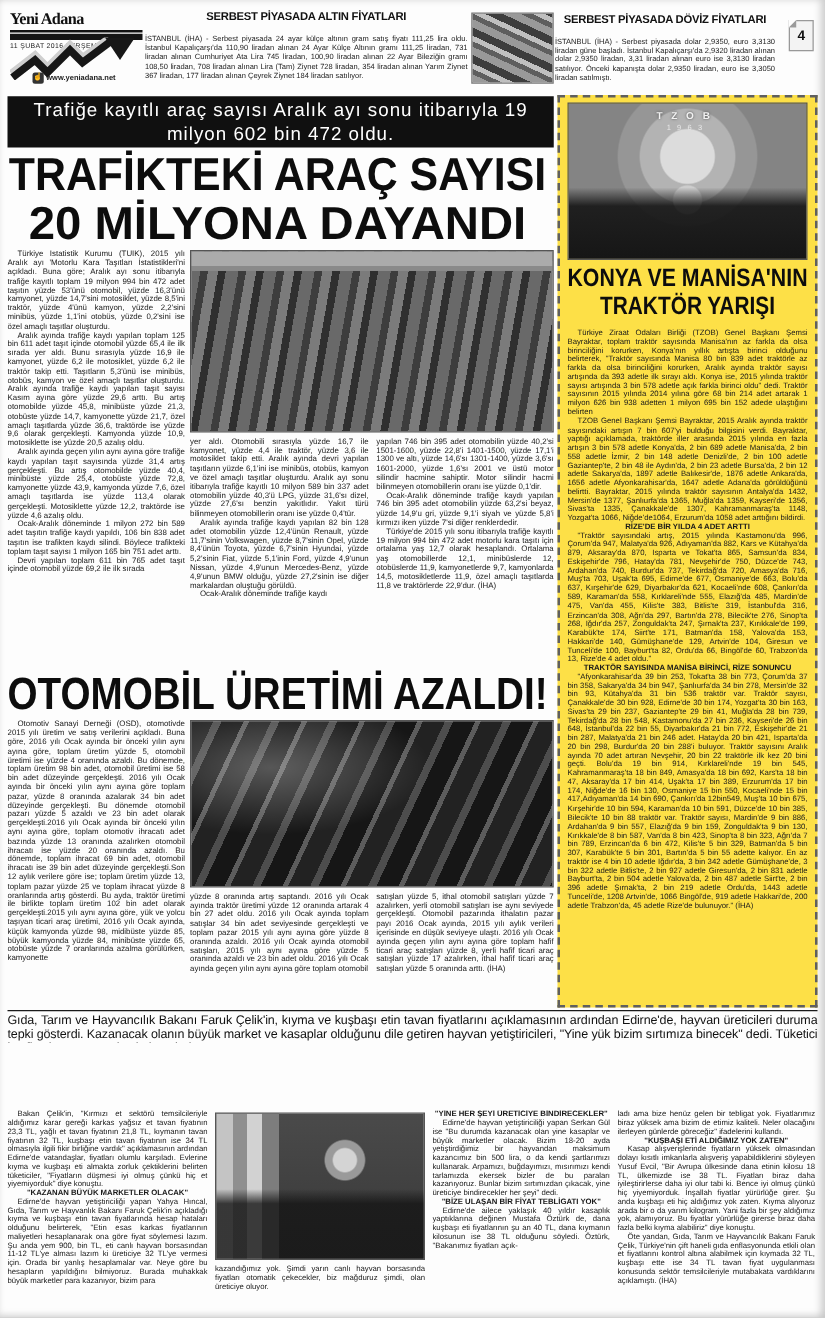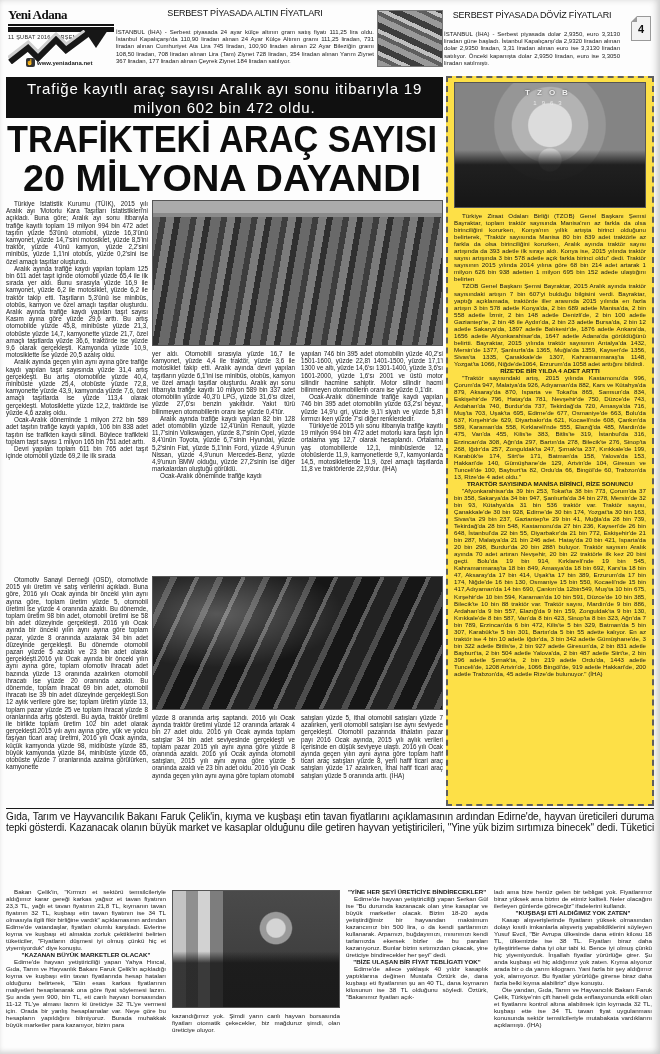--- a/index.html
+++ b/index.html
@@ -12,21 +12,21 @@
         letter-spacing:-0.5px;border-bottom:2px solid #111;line-height:18px;}
   .masthead-bar{height:5px;background:#141414;margin-top:1px;}
   .masthead-date{font-size:5.5px;margin-top:2px;letter-spacing:.3px;color:#222;}
   .growth-arrow{position:absolute;left:0;top:24px;}
   .website{position:absolute;left:18px;top:52px;display:flex;align-items:center;gap:2px;
         font-size:6px;font-weight:700;color:#222;}
   .hand{display:inline-flex;align-items:center;justify-content:center;width:9px;height:9px;
         background:#333;color:#fff;border-radius:2px;font-size:6px;line-height:9px;}
   .gold-box{position:absolute;left:116px;top:8px;width:258px;height:60px;}
   .forex-box{position:absolute;left:444px;top:10px;width:176px;height:56px;}
-  .price-title{font-size:9px;font-weight:400;text-align:center;letter-spacing:-0.2px;margin-bottom:11px;}
+  .price-title{font-size:9px;font-weight:700;text-align:center;letter-spacing:-0.2px;margin-bottom:11px;}
   .price-body{font-size:6px;line-height:7.2px;text-align:justify;color:#222;}
   .gold-photo{position:absolute;left:377px;top:10px;width:64px;height:55px;border:1px solid #777;
         background:repeating-linear-gradient(25deg,#999 0 6px,#5e5e5e 6px 10px,#bfbfbf 10px 14px,#3d3d3d 14px 20px);}
   .page-corner{position:absolute;left:631px;top:16px;width:18px;height:23px;background:#f3f3f3;
         border:1px solid #999;display:flex;align-items:center;justify-content:center;
         font-size:11px;font-weight:700;}
   .page-corner::before{content:"";position:absolute;left:-1px;top:-1px;width:0;height:0;
         border-top:6px solid #fdfdfd;border-right:6px solid #9a9a9a;}
   
   .kicker1{position:absolute;left:6px;top:77px;width:437px;height:41px;background:#101010;color:#fff;
@@ -150,39 +150,50 @@
     <p>Ocak-Aralık döneminde trafiğe kaydı</p>
   </div>
 
   <div class="col a1c3">
     <p class="noindent">yapılan 746 bin 395 adet otomobilin yüzde 40,2'si 1501-1600, yüzde 22,8'i 1401-1500, yüzde 17,1'i 1300 ve altı, yüzde 14,6'sı 1301-1400, yüzde 3,6'sı 1601-2000, yüzde 1,6'sı 2001 ve üstü motor silindir hacmine sahiptir. Motor silindir hacmi bilinmeyen otomobillerin oranı ise yüzde 0,1'dir.</p>
     <p>Ocak-Aralık döneminde trafiğe kaydı yapılan 746 bin 395 adet otomobilin yüzde 63,2'si beyaz, yüzde 14,9'u gri, yüzde 9,1'i siyah ve yüzde 5,8'i kırmızı iken yüzde 7'si diğer renklerdedir.</p>
     <p>Türkiye'de 2015 yılı sonu itibarıyla trafiğe kayıtlı 19 milyon 994 bin 472 adet motorlu kara taşıtı için ortalama yaş 12,7 olarak hesaplandı. Ortalama yaş otomobillerde 12,1, minibüslerde 12, otobüslerde 11,9, kamyonetlerde 9,7, kamyonlarda 14,5, motosikletlerde 11,9, özel amaçlı taşıtlarda 11,8 ve traktörlerde 22,9'dur. (İHA)</p>
   </div>
 
 
+  <div class="headline2">
+    <svg class="headline-svg" width="445" height="38" viewBox="0 0 445 38">
+      <text x="222" y="32" font-size="36" text-anchor="middle" textLength="432" lengthAdjust="spacingAndGlyphs">OTOMOBİL ÜRETİMİ AZALDI!</text>
+    </svg>
+  </div>
 
   <div class="col a2c1">
     <p>Otomotiv Sanayi Derneği (OSD), otomotivde 2015 yılı üretim ve satış verilerini açıkladı. Buna göre, 2016 yılı Ocak ayında bir önceki yılın aynı ayına göre, toplam üretim yüzde 5, otomobil üretimi ise yüzde 4 oranında azaldı. Bu dönemde, toplam üretim 98 bin adet, otomobil üretimi ise 58 bin adet düzeyinde gerçekleşti. 2016 yılı Ocak ayında bir önceki yılın aynı ayına göre toplam pazar, yüzde 8 oranında azalarak 34 bin adet düzeyinde gerçekleşti. Bu dönemde otomobil pazarı yüzde 5 azaldı ve 23 bin adet olarak gerçekleşti.2016 yılı Ocak ayında bir önceki yılın aynı ayına göre, toplam otomotiv ihracatı adet bazında yüzde 13 oranında azalırken otomobil ihracatı ise yüzde 20 oranında azaldı. Bu dönemde, toplam ihracat 69 bin adet, otomobil ihracatı ise 39 bin adet düzeyinde gerçekleşti.Son 12 aylık verilere göre ise; toplam üretim yüzde 13, toplam pazar yüzde 25 ve toplam ihracat yüzde 8 oranlarında artış gösterdi. Bu ayda, traktör üretimi ile birlikte toplam üretim 102 bin adet olarak gerçekleşti.2015 yılı aynı ayına göre, yük ve yolcu taşıyan ticari araç üretimi, 2016 yılı Ocak ayında, küçük kamyonda yüzde 98, midibüste yüzde 85, büyük kamyonda yüzde 84, minibüste yüzde 65, otobüste yüzde 7 oranlarında azalma görülürken, kamyonette</p>
   </div>
 
   <div class="photo cars"></div>
 
   <div class="col a2c2">
     <p class="noindent">yüzde 8 oranında artış saptandı. 2016 yılı Ocak ayında traktör üretimi yüzde 12 oranında artarak 4 bin 27 adet oldu. 2016 yılı Ocak ayında toplam satışlar 34 bin adet seviyesinde gerçekleşti ve toplam pazar 2015 yılı aynı ayına göre yüzde 8 oranında azaldı. 2016 yılı Ocak ayında otomobil satışları, 2015 yılı aynı ayına göre yüzde 5 oranında azaldı ve 23 bin adet oldu. 2016 yılı Ocak ayında geçen yılın aynı ayına göre toplam otomobil</p>
   </div>
 
   <div class="col a2c3">
     <p class="noindent">satışları yüzde 5, ithal otomobil satışları yüzde 7 azalırken, yerli otomobil satışları ise aynı seviyede gerçekleşti. Otomobil pazarında ithalatın pazar payı 2016 Ocak ayında, 2015 yılı aylık verileri içerisinde en düşük seviyeye ulaştı. 2016 yılı Ocak ayında geçen yılın aynı ayına göre toplam hafif ticari araç satışları yüzde 8, yerli hafif ticari araç satışları yüzde 17 azalırken, ithal hafif ticari araç satışları yüzde 5 oranında arttı. (İHA)</p>
   </div>
 
   <div class="tractor-box">
     <div class="tzob">
       <span class="emblem-text">TZOB</span>
       <span class="emblem-year">1963</span>
+    </div>
+    <div class="headline-tractor">
+      <svg class="headline-svg" width="200" height="46" viewBox="0 0 200 46">
+        <text x="100" y="19" font-size="20" text-anchor="middle" textLength="192" lengthAdjust="spacingAndGlyphs">KONYA VE MANİSA'NIN</text>
+        <text x="100" y="41" font-size="20" text-anchor="middle" textLength="140" lengthAdjust="spacingAndGlyphs">TRAKTÖR YARIŞI</text>
+      </svg>
     </div>
     <div class="tcol">
       <p>Türkiye Ziraat Odaları Birliği (TZOB) Genel Başkanı Şemsi Bayraktar, toplam traktör sayısında Manisa'nın az farkla da olsa birinciliğini korurken, Konya'nın yıllık artışta birinci olduğunu belirterek, "Traktör sayısında Manisa 80 bin 839 adet traktörle az farkla da olsa birinciliğini korurken, Aralık ayında traktör sayısı artışında da 393 adetle ilk sırayı aldı. Konya ise, 2015 yılında traktör sayısı artışında 3 bin 578 adetle açık farkla birinci oldu" dedi. Traktör sayısının 2015 yılında 2014 yılına göre 68 bin 214 adet artarak 1 milyon 626 bin 938 adetten 1 milyon 695 bin 152 adede ulaştığını belirten</p>
       <p>TZOB Genel Başkanı Şemsi Bayraktar, 2015 Aralık ayında traktör sayısındaki artışın 7 bin 607'yi bulduğu bilgisini verdi. Bayraktar, yaptığı açıklamada, traktörde iller arasında 2015 yılında en fazla artışın 3 bin 578 adetle Konya'da, 2 bin 689 adetle Manisa'da, 2 bin 558 adetle İzmir, 2 bin 148 adetle Denizli'de, 2 bin 100 adetle Gaziantep'te, 2 bin 48 ile Aydın'da, 2 bin 23 adetle Bursa'da, 2 bin 12 adetle Sakarya'da, 1897 adetle Balıkesir'de, 1876 adetle Ankara'da, 1656 adetle Afyonkarahisar'da, 1647 adetle Adana'da görüldüğünü belirtti. Bayraktar, 2015 yılında traktör sayısının Antalya'da 1432, Mersin'de 1377, Şanlıurfa'da 1365, Muğla'da 1359, Kayseri'de 1356, Sivas'ta 1335, Çanakkale'de 1307, Kahramanmaraş'ta 1148, Yozgat'ta 1066, Niğde'de1064, Erzurum'da 1058 adet arttığını bildirdi.</p>
       <p class="subhead">RİZE'DE BİR YILDA 4 ADET ARTTI</p>
       <p>"Traktör sayısındaki artış, 2015 yılında Kastamonu'da 996, Çorum'da 947, Malatya'da 926, Adıyaman'da 882, Kars ve Kütahya'da 879, Aksaray'da 870, Isparta ve Tokat'ta 865, Samsun'da 834, Eskişehir'de 796, Hatay'da 781, Nevşehir'de 750, Düzce'de 743, Ardahan'da 740, Burdur'da 737, Tekirdağ'da 720, Amasya'da 716, Muş'ta 703, Uşak'ta 695, Edirne'de 677, Osmaniye'de 663, Bolu'da 637, Kırşehir'de 629, Diyarbakır'da 621, Kocaeli'nde 608, Çankırı'da 589, Karaman'da 558, Kırklareli'nde 555, Elazığ'da 485, Mardin'de 475, Van'da 455, Kilis'te 383, Bitlis'te 319, İstanbul'da 316, Erzincan'da 308, Ağrı'da 297, Bartın'da 278, Bilecik'te 276, Sinop'ta 268, Iğdır'da 257, Zonguldak'ta 247, Şırnak'ta 237, Kırıkkale'de 199, Karabük'te 174, Siirt'te 171, Batman'da 158, Yalova'da 153, Hakkari'de 140, Gümüşhane'de 129, Artvin'de 104, Giresun ve Tunceli'de 100, Bayburt'ta 82, Ordu'da 66, Bingöl'de 60, Trabzon'da 13, Rize'de 4 adet oldu."</p>
       <p class="subhead">TRAKTÖR SAYISINDA MANİSA BİRİNCİ, RİZE SONUNCU</p>
       <p>"Afyonkarahisar'da 39 bin 253, Tokat'ta 38 bin 773, Çorum'da 37 bin 358, Sakarya'da 34 bin 947, Şanlıurfa'da 34 bin 278, Mersin'de 32 bin 93, Kütahya'da 31 bin 536 traktör var. Traktör sayısı, Çanakkale'de 30 bin 928, Edirne'de 30 bin 174, Yozgat'ta 30 bin 163, Sivas'ta 29 bin 237, Gaziantep'te 29 bin 41, Muğla'da 28 bin 739, Tekirdağ'da 28 bin 548, Kastamonu'da 27 bin 236, Kayseri'de 26 bin 648, İstanbul'da 22 bin 55, Diyarbakır'da 21 bin 772, Eskişehir'de 21 bin 287, Malatya'da 21 bin 246 adet. Hatay'da 20 bin 421, Isparta'da 20 bin 298, Burdur'da 20 bin 288'i buluyor. Traktör sayısını Aralık ayında 70 adet artıran Nevşehir, 20 bin 22 traktörle ilk kez 20 bini geçti. Bolu'da 19 bin 914, Kırklareli'nde 19 bin 545, Kahramanmaraş'ta 18 bin 849, Amasya'da 18 bin 692, Kars'ta 18 bin 47, Aksaray'da 17 bin 414, Uşak'ta 17 bin 389, Erzurum'da 17 bin 174, Niğde'de 16 bin 130, Osmaniye 15 bin 550, Kocaeli'nde 15 bin 417,Adıyaman'da 14 bin 690, Çankırı'da 12bin549, Muş'ta 10 bin 675, Kırşehir'de 10 bin 594, Karaman'da 10 bin 591, Düzce'de 10 bin 385, Bilecik'te 10 bin 88 traktör var. Traktör sayısı, Mardin'de 9 bin 886, Ardahan'da 9 bin 557, Elazığ'da 9 bin 159, Zonguldak'ta 9 bin 130, Kırıkkale'de 8 bin 587, Van'da 8 bin 423, Sinop'ta 8 bin 323, Ağrı'da 7 bin 789, Erzincan'da 6 bin 472, Kilis'te 5 bin 329, Batman'da 5 bin 307, Karabük'te 5 bin 301, Bartın'da 5 bin 55 adette kalıyor. En az traktör ise 4 bin 10 adetle Iğdır'da, 3 bin 342 adetle Gümüşhane'de, 3 bin 322 adetle Bitlis'te, 2 bin 927 adetle Giresun'da, 2 bin 831 adetle Bayburt'ta, 2 bin 504 adetle Yalova'da, 2 bin 487 adetle Siirt'te, 2 bin 396 adetle Şırnak'ta, 2 bin 219 adetle Ordu'da, 1443 adetle Tunceli'de, 1208 Artvin'de, 1066 Bingöl'de, 919 adetle Hakkari'de, 200 adetle Trabzon'da, 45 adetle Rize'de bulunuyor." (İHA)</p>
     </div>
   </div>

